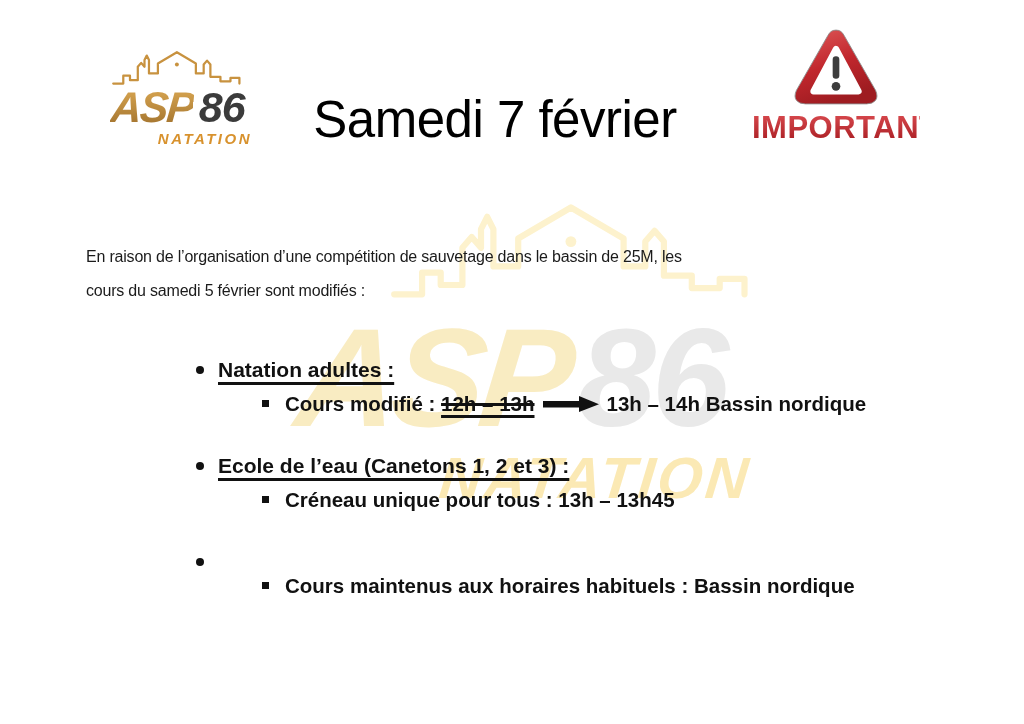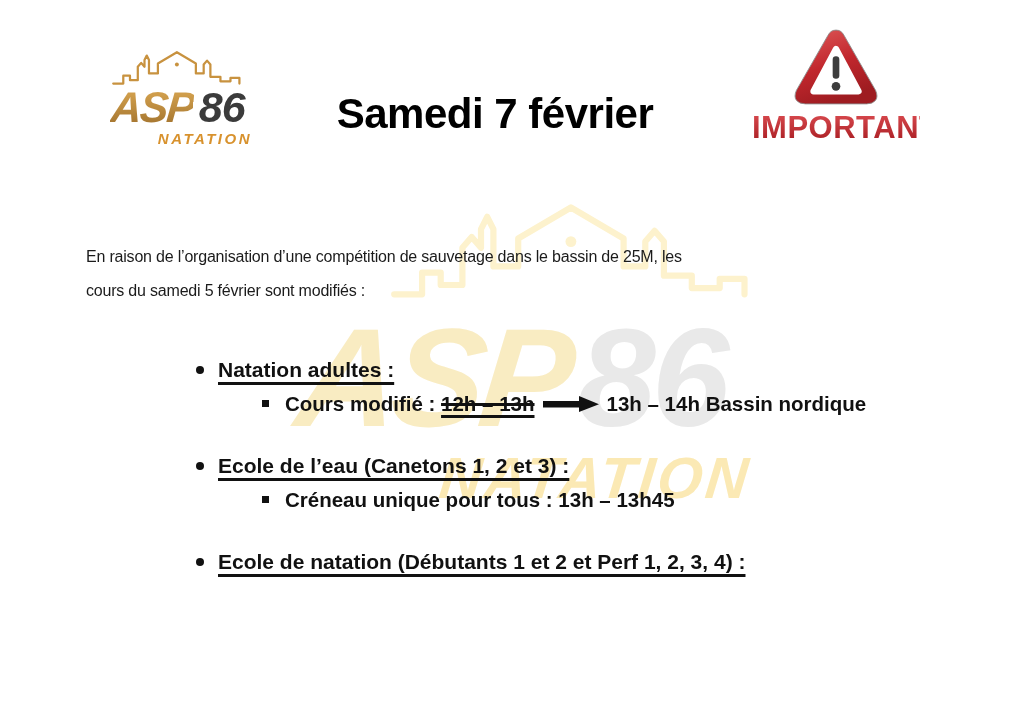--- a/index.html
+++ b/index.html
@@ -37,21 +37,21 @@
     transform:skewX(-5deg);
   }
   .logo-86 { font-style:italic; font-weight:800; font-size:43px; line-height:1; color:#3b3b3b; letter-spacing:-1px; }
   .logo-nat {
     text-align:right; padding-right:6px; margin-top:1px;
     font-style:italic; font-weight:700; font-size:15px; letter-spacing:2.5px; color:#d8922e;
   }
 
   .title {
     position:absolute; left:0; top:90px; width:990px; text-align:center;
-    font-weight:700; font-size:42px; letter-spacing:-0.5px; color:#000;
+    font-weight:400; font-size:51px; letter-spacing:-0.5px; color:#000;
   }
 
   .important { position:absolute; left:752px; top:26px; width:168px; text-align:center; }
   .important svg { display:block; margin:0 auto; width:90px; height:82px; }
   .important-label {
     margin-top:2px; font-weight:800; font-size:31px; letter-spacing:0.5px;
     background:linear-gradient(180deg,#d8494e 10%,#a81d22 90%);
     -webkit-background-clip:text; background-clip:text; color:transparent;
   }
 
@@ -161,18 +161,21 @@
       </div>
       <div class="irow">
         <span class="sq"></span>
         <span class="itext">Créneau unique pour tous : 13h – 13h45</span>
       </div>
     </div>
 
     <div class="group">
       <div class="hrow">
         <span class="dot"></span>
-        <span class="htext">Ecole de natation (Débutants 1 et 2 et Perf 1, 2, 3, 4) :</span>
+      </div>
+      <div class="irow">
+        <span class="sq"></span>
+        <span class="itext">Cours maintenus aux horaires habituels : Bassin nordique</span>
       </div>
     </div>
 
   </div>
 </div>
 
 </body></html>

